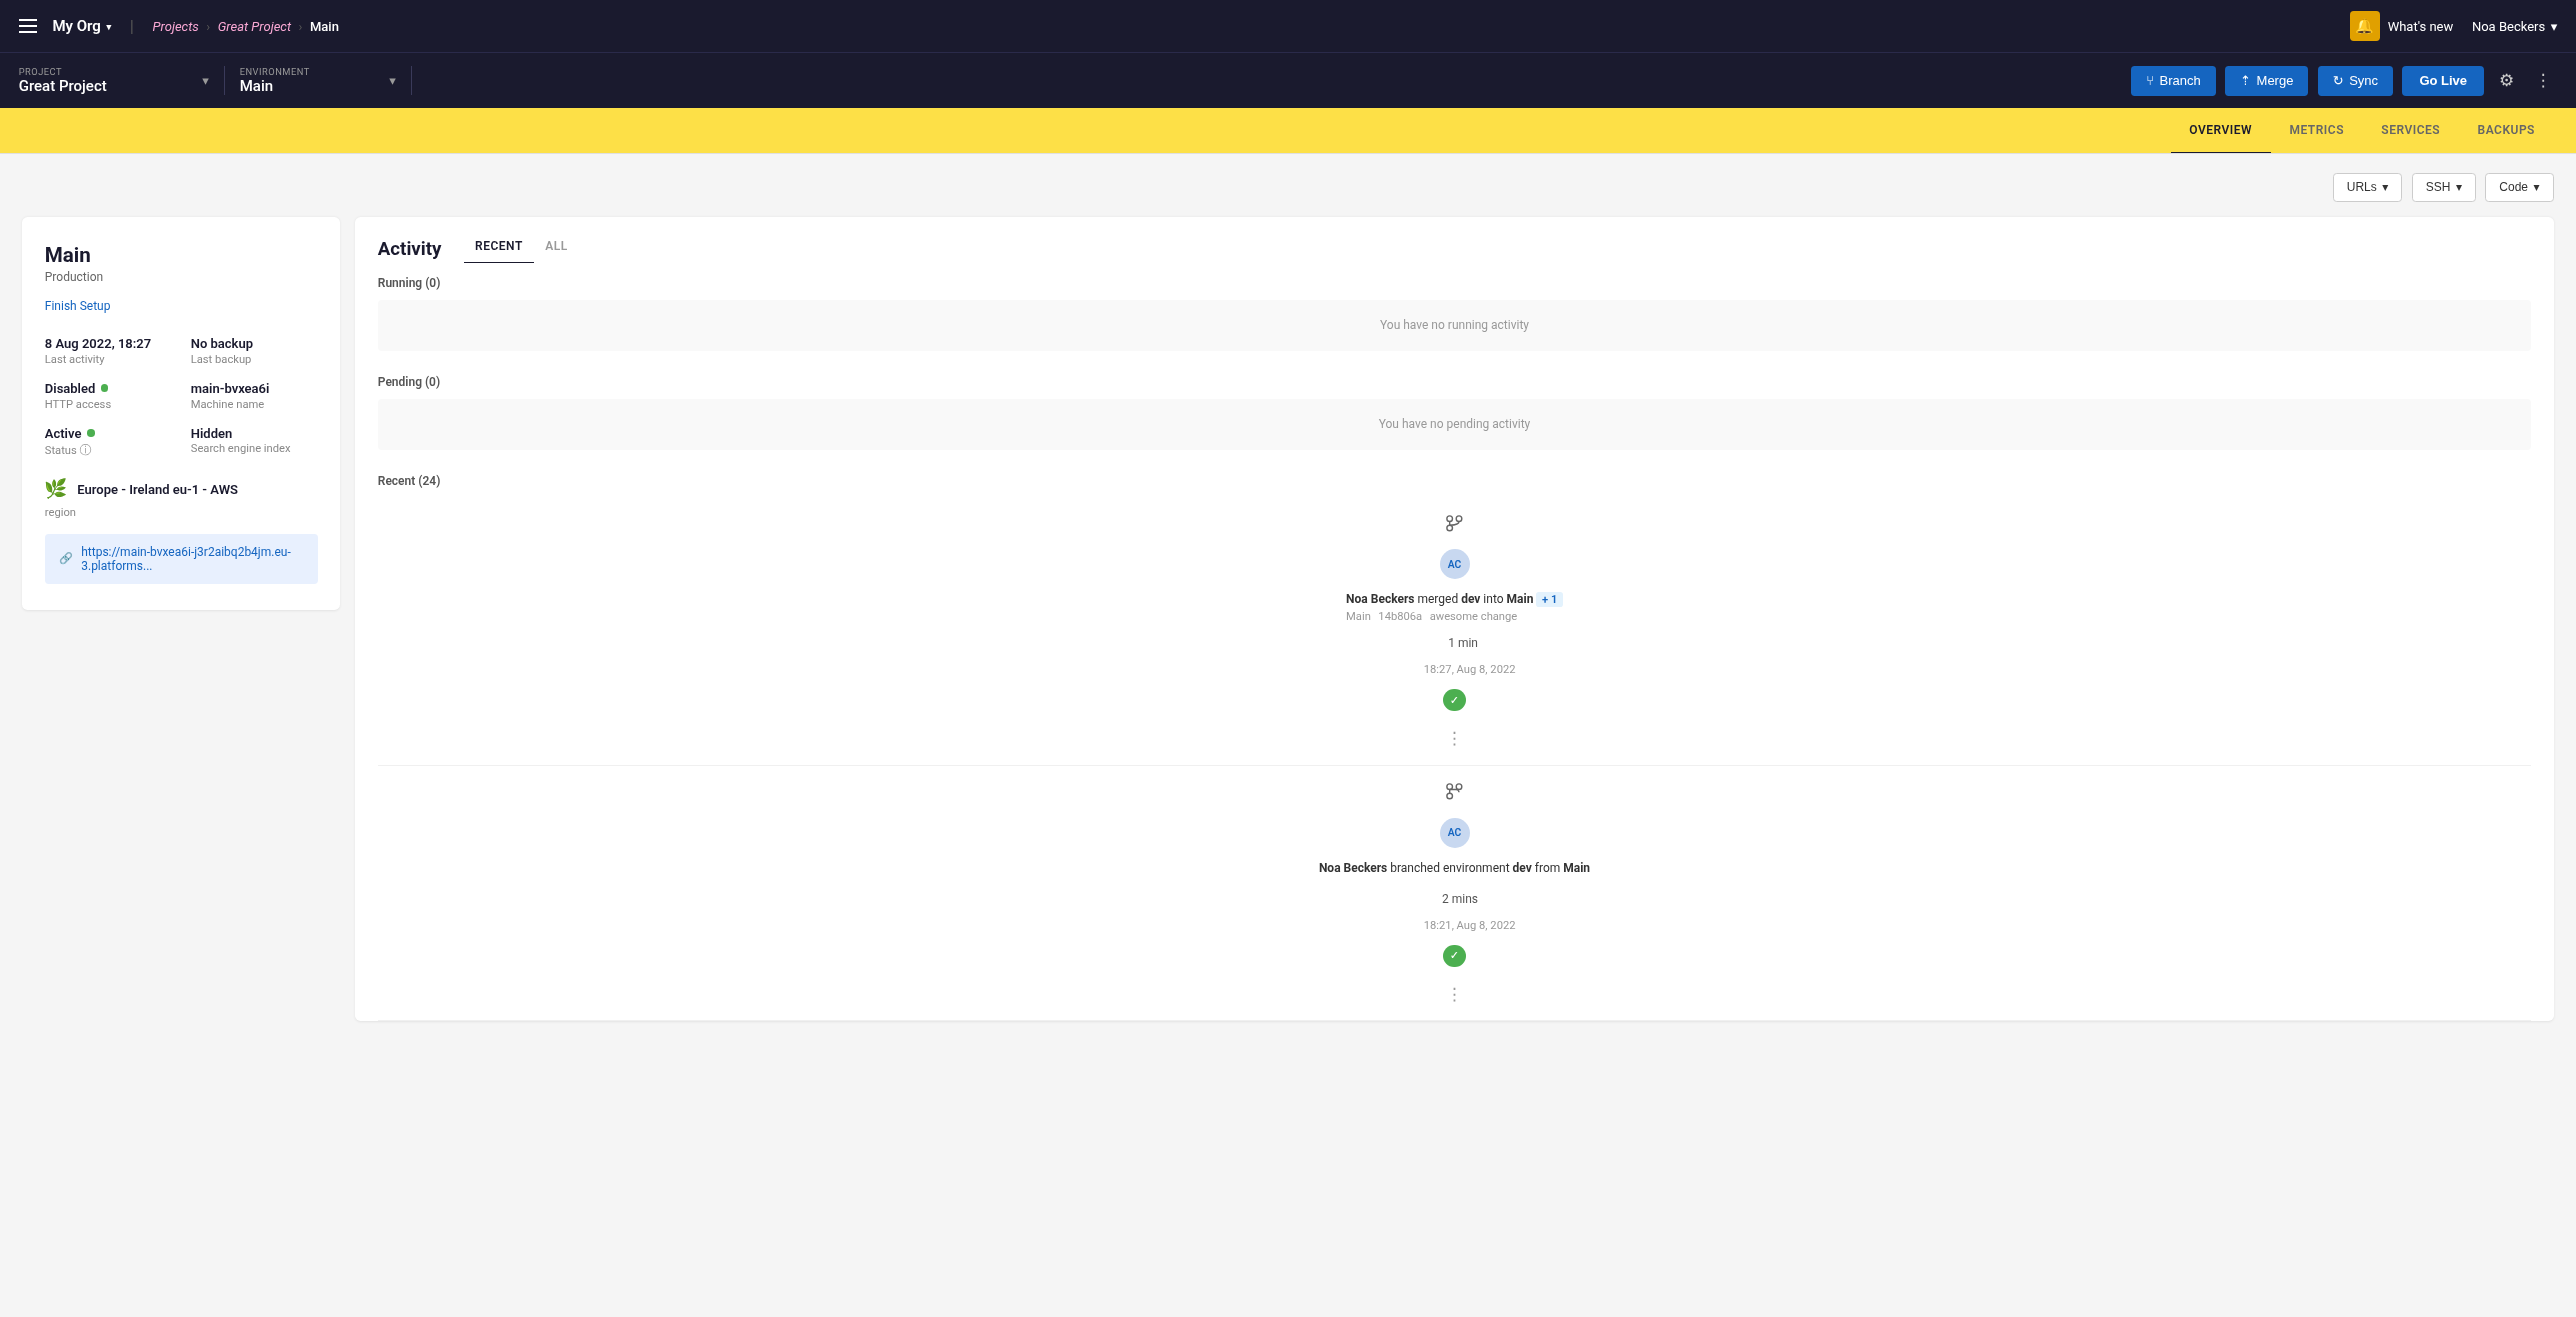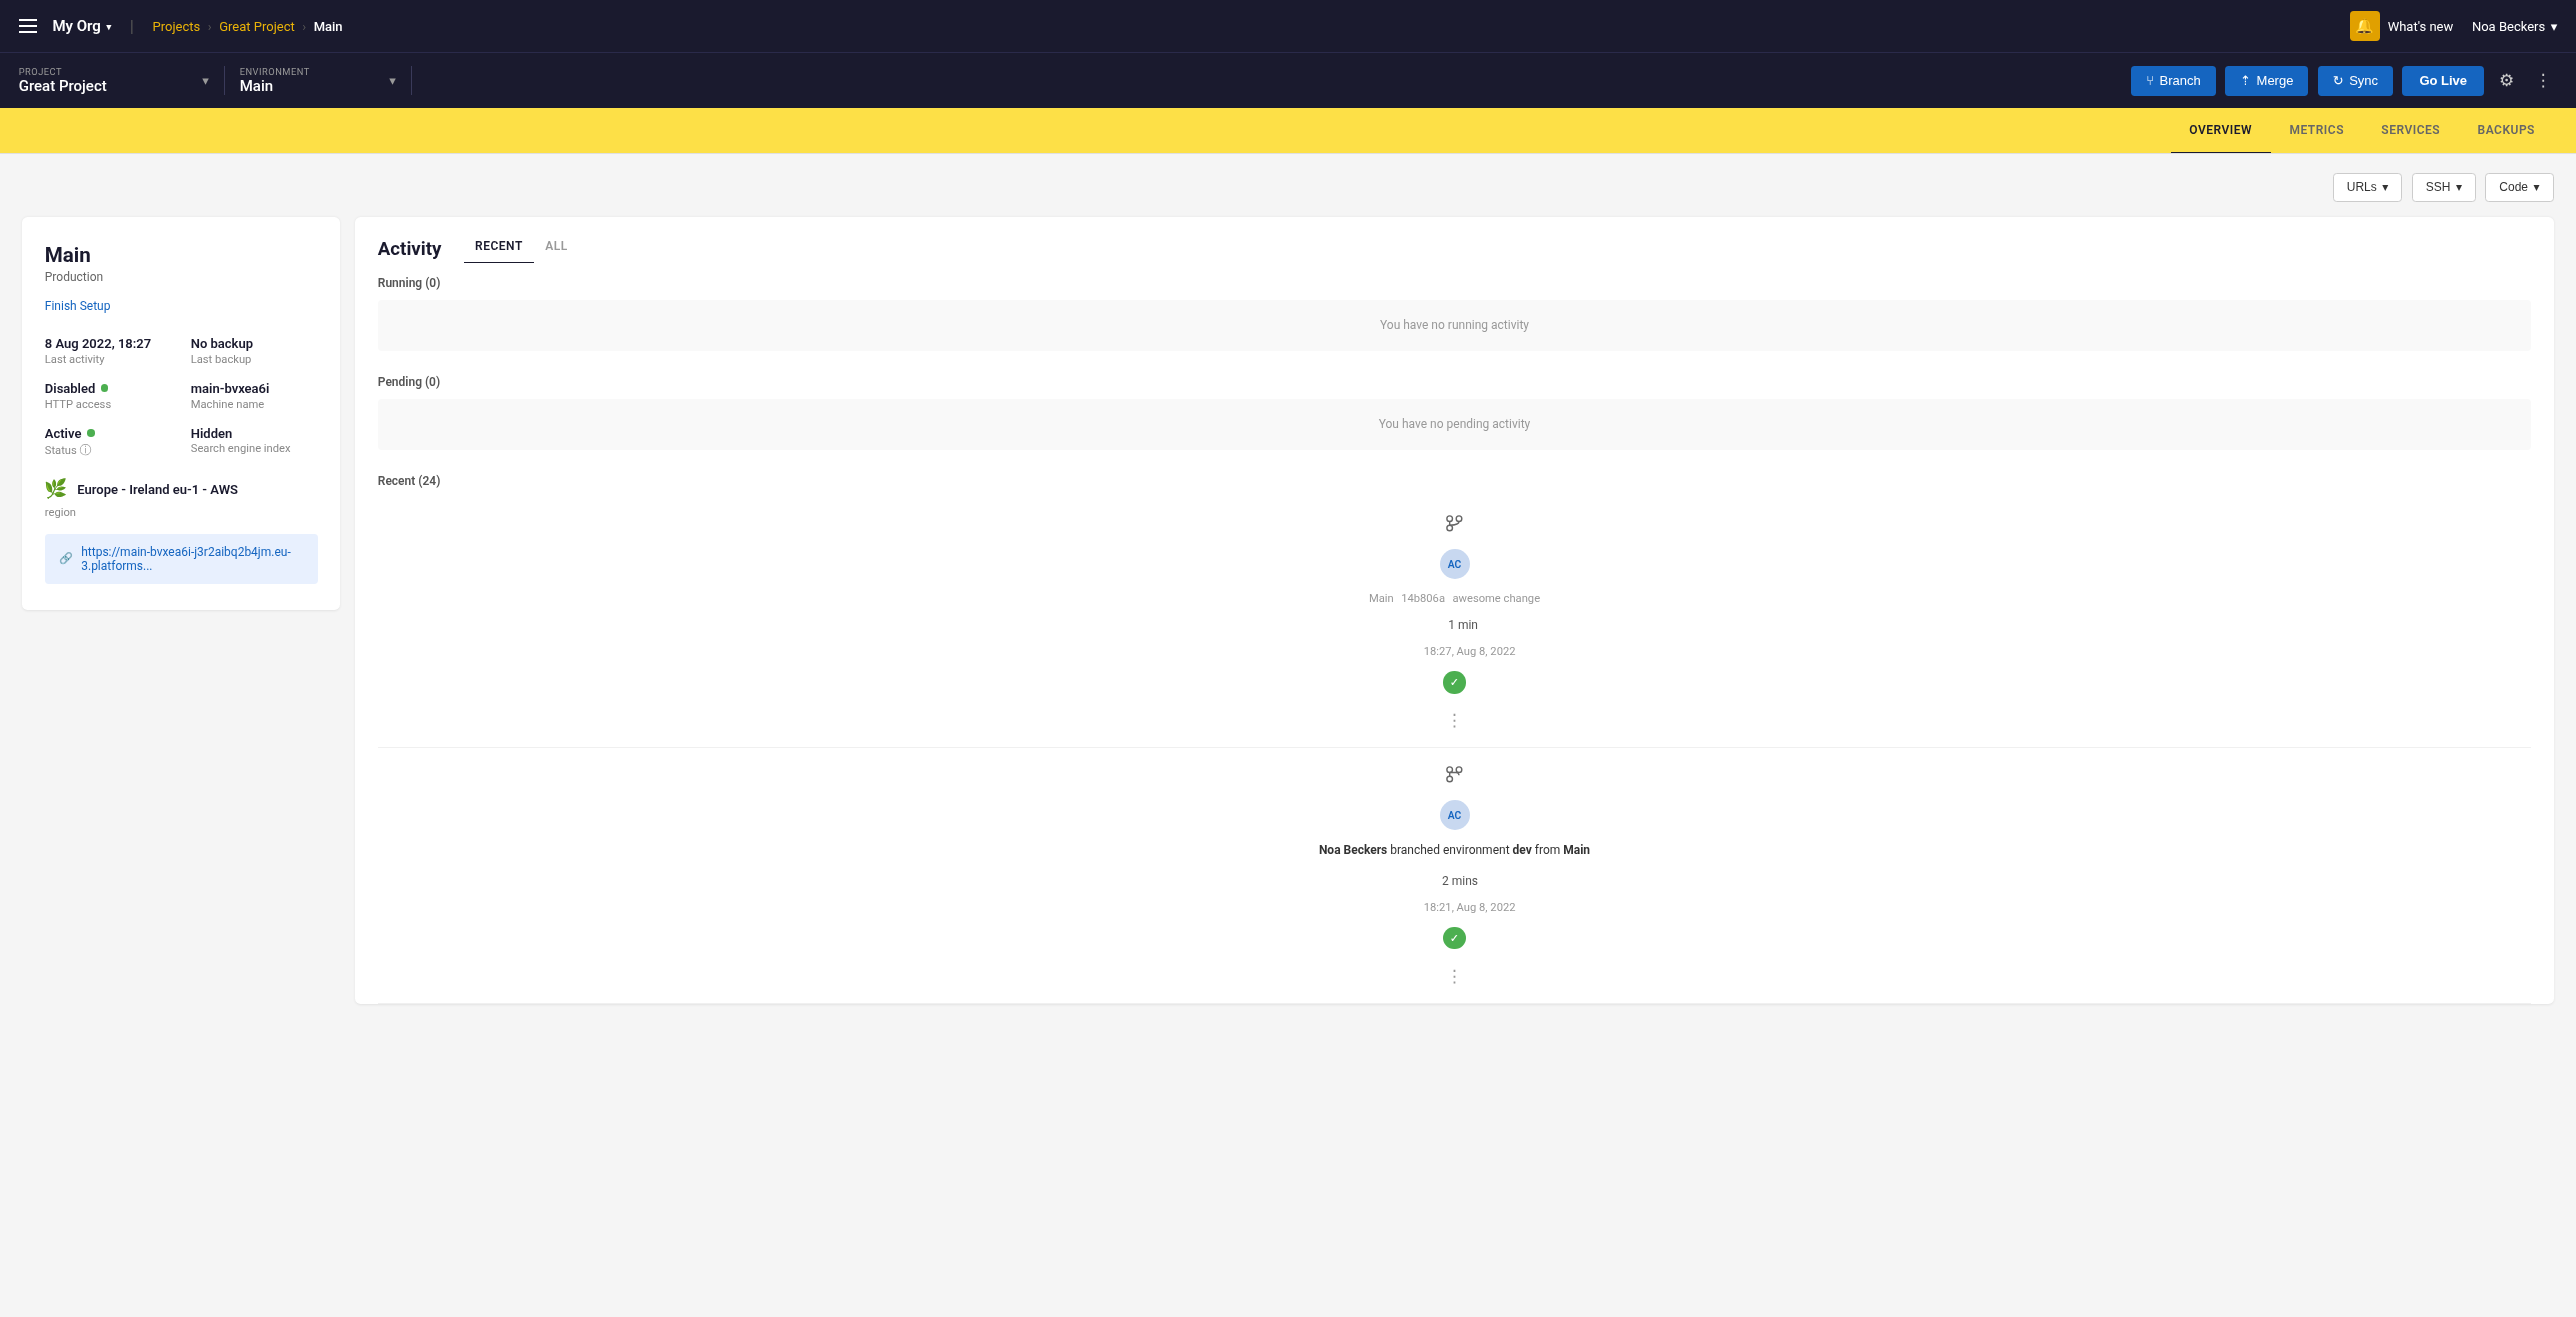--- a/index.html
+++ b/index.html
@@ -14,21 +14,21 @@
       padding: 0 18.7px;
       height: 52px;
       gap: 15px;
     }
     .hamburger { display: flex; flex-direction: column; gap: 3.7px; cursor: pointer; }
     .hamburger span { display: block; width: 18.7px; height: 1.9px; background: #fff; }
     .org-name { font-size: 15px; font-weight: 600; display: flex; align-items: center; gap: 5.6px; cursor: pointer; }
     .org-name .chevron { font-size: 9.3px; }
     .nav-separator { color: #555; font-size: 17px; margin: 0 3.7px; }
     .breadcrumb { display: flex; align-items: center; gap: 7.5px; font-size: 13px; color: #ccc; }
-    .breadcrumb .crumb-link { color: #eab308; cursor: pointer; }
+    .breadcrumb .crumb-link { color: #f9a8d4; cursor: pointer; font-style: italic; }
     .breadcrumb .crumb-active { color: #fff; font-weight: 500; }
     .breadcrumb .crumb-sep { color: #555; }
     .top-nav-right { margin-left: auto; display: flex; align-items: center; gap: 18.7px; }
     .whats-new { display: flex; align-items: center; gap: 7.5px; cursor: pointer; }
     .whats-new-icon { width: 30px; height: 30px; background: #e0a000; border-radius: 3.7px; display: flex; align-items: center; justify-content: center; font-size: 15px; }
     .user-name { display: flex; align-items: center; gap: 5.6px; cursor: pointer; font-size: 13px; }
 
     
     .sub-header {
       background: #1a1a2e;
@@ -467,20 +467,23 @@
             <svg width="18.7" height="18.7" viewBox="0 0 20 20" fill="none">
               <circle cx="5" cy="5" r="3" stroke="#666" stroke-width="1.5"></circle>
               <circle cx="15" cy="5" r="3" stroke="#666" stroke-width="1.5"></circle>
               <circle cx="5" cy="15" r="3" stroke="#666" stroke-width="1.5"></circle>
               <path d="M5 8v4" stroke="#666" stroke-width="1.5"></path>
               <path d="M15 8c0 4-10 4-10 4" stroke="#666" stroke-width="1.5"></path>
             </svg>
           </div>
           <div class="activity-avatar">AC</div>
           <div class="activity-body">
+            <div class="activity-text">
+              <strong>Noa Beckers</strong> merged <strong>dev</strong> into <strong>Main</strong> <span class="plus-badge">+ 1</span>
+            </div>
             <div class="activity-meta">
               <span>Main</span>
               <span>14b806a</span>
               <span>awesome change</span>
             </div>
           </div>
           <div class="activity-duration">1 min</div>
           <div class="activity-time">18:27, Aug 8, 2022</div>
           <div class="activity-status">✓</div>
           <div class="activity-more">⋮</div>

